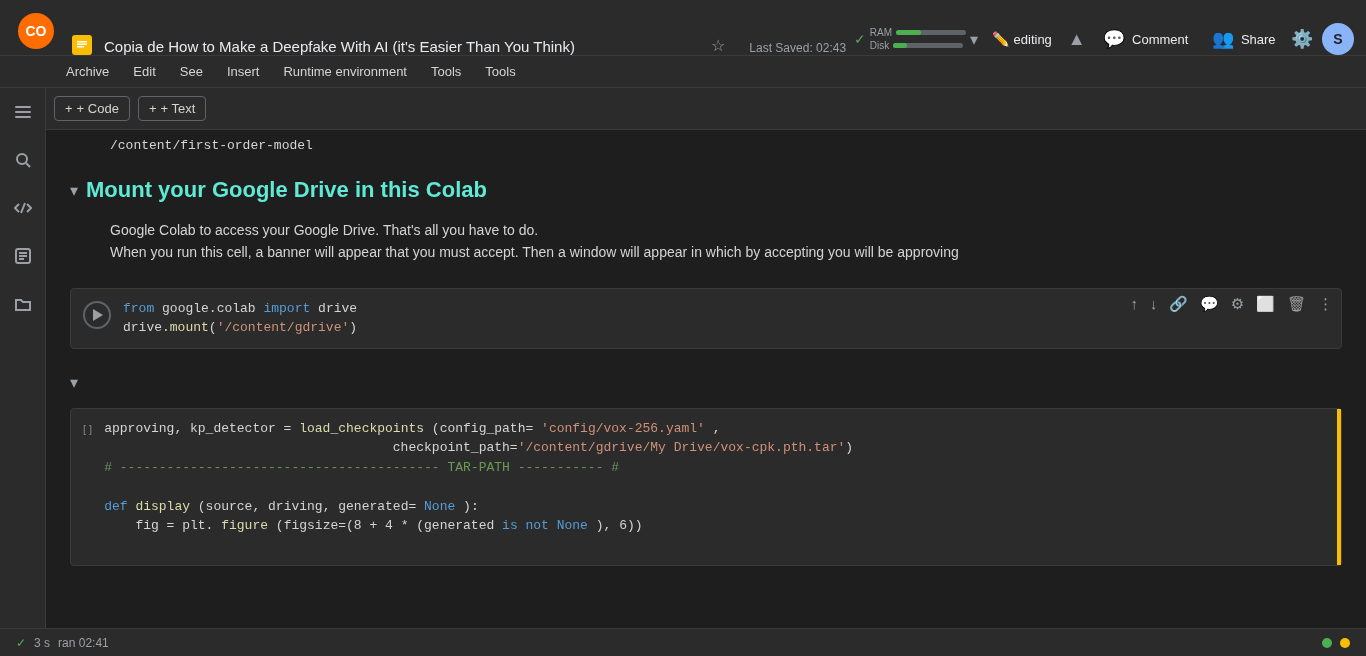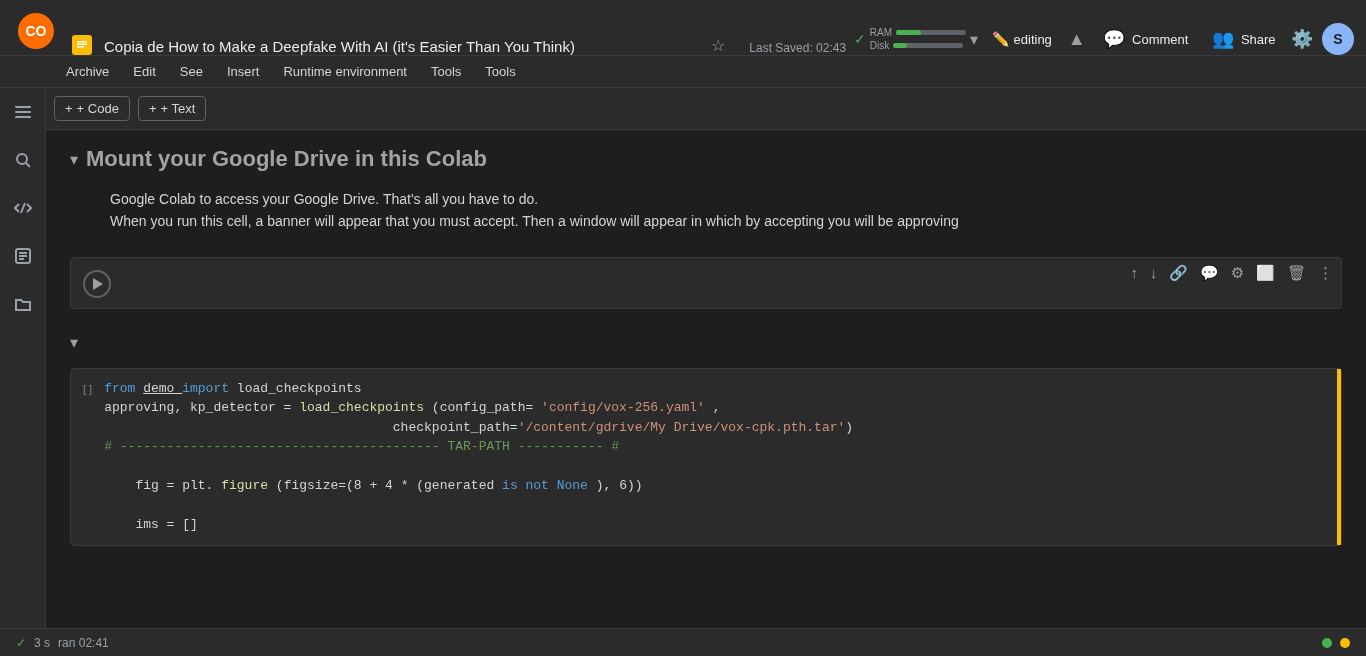--- a/index.html
+++ b/index.html
@@ -258,21 +258,21 @@
       cursor: pointer;
     }
     .collapse-arrow {
       color: #9aa0a6;
       font-size: 16px;
       cursor: pointer;
     }
     .section-title {
       font-size: 22px;
       font-weight: 600;
-      color: #a3a3a3;
+      color: #5eead4;
     }
 
     
     .text-cell {
       padding: 8px 64px 16px 64px;
       color: #d4d4d4;
       font-size: 14px;
       line-height: 1.6;
     }
 
@@ -511,20 +511,23 @@
       <button class="add-code-btn">
         <span>+</span>
         <span>+ Code</span>
       </button>
       <button class="add-text-btn">
         <span>+</span>
         <span>+ Text</span>
       </button>
     </div>
 
+    <div class="output-area">
+      <span>/content/first-order-model</span>
+    </div>
 
     <div class="section-header">
       <span class="collapse-arrow">▾</span>
       <h2 class="section-title">Mount your Google Drive in this Colab</h2>
     </div>
 
     <div class="text-cell">
       <p>Google Colab to access your Google Drive. That's all you have to do.</p>
       <p>When you run this cell, a banner will appear that you must accept. Then a window will appear in which by accepting you will be approving</p>
     </div>
@@ -537,67 +540,77 @@
         <span class="cell-toolbar-icon">💬</span>
         <span class="cell-toolbar-icon">⚙</span>
         <span class="cell-toolbar-icon">⬜</span>
         <span class="cell-toolbar-icon">🗑</span>
         <span class="cell-toolbar-icon">⋮</span>
       </div>
       <div class="code-cell">
         <div class="run-btn">
           <div class="run-btn-triangle"></div>
         </div>
+        <div class="code-content">
+          <div>
+            <span class="kw">from</span>
+            <span> google.colab </span>
+            <span class="kw">import</span>
+            <span> drive</span>
+          </div>
+          <div>
+            <span>drive.</span><span class="fn">mount</span><span>(</span><span class="str">'/content/gdrive'</span><span>)</span>
+          </div>
+        </div>
       </div>
     </div>
 
     <div class="section2-header">
       <span class="collapse-arrow">▾</span>
     </div>
 
     <div class="code-cell-wrapper" style="position:relative;">
       <div class="gutter-bar"></div>
       <div class="code-cell" style="padding-right:20px;">
         <div style="display:flex;flex-direction:column;align-items:center;margin-right:12px;margin-top:4px;">
           <span style="color:#858585;font-size:11px;white-space:nowrap;">[  ]</span>
         </div>
         <div class="code-content">
           <div>
-            <span class="kw">from</span>
-            <span class="und" style="color:#d4d4d4;"> demo </span>
-            <span class="kw">import</span>
-            <span> load_checkpoints</span>
-          </div>
-          <div>
             <span>approving, kp_detector = </span>
             <span class="fn">load_checkpoints</span>
             <span>(config_path=</span>
             <span class="str">'config/vox-256.yaml'</span>
             <span>,</span>
           </div>
           <div>
             <span>&nbsp;&nbsp;&nbsp;&nbsp;&nbsp;&nbsp;&nbsp;&nbsp;&nbsp;&nbsp;&nbsp;&nbsp;&nbsp;&nbsp;&nbsp;&nbsp;&nbsp;&nbsp;&nbsp;&nbsp;&nbsp;&nbsp;&nbsp;&nbsp;&nbsp;&nbsp;&nbsp;&nbsp;&nbsp;&nbsp;&nbsp;&nbsp;&nbsp;&nbsp;&nbsp;&nbsp;&nbsp;checkpoint_path=</span><span class="str">'/content/gdrive/My Drive/vox-cpk.pth.tar'</span><span>)</span>
           </div>
           <div>
             <span class="cm"># ----------------------------------------- TAR-PATH ----------- #</span>
           </div>
           <div>&nbsp;</div>
+          <div>
+            <span class="kw">def</span>
+            <span> </span>
+            <span class="fn">display</span>
+            <span>(source, driving, generated=</span>
+            <span class="kw">None</span>
+            <span>):</span>
+          </div>
           <div>
             <span>&nbsp;&nbsp;&nbsp;&nbsp;fig = plt.</span>
             <span class="fn">figure</span>
             <span>(figsize=(8 + 4 * (generated </span>
             <span class="kw">is not</span>
             <span> </span>
             <span class="kw">None</span>
             <span>), 6))</span>
           </div>
           <div>&nbsp;</div>
-          <div>
-            <span>&nbsp;&nbsp;&nbsp;&nbsp;ims = []</span>
-          </div>
         </div>
       </div>
     </div>
 
   </div>
 </div>
 
 <div class="status-bar">
   <span class="status-check">✓</span>
   <span>3 s</span>

